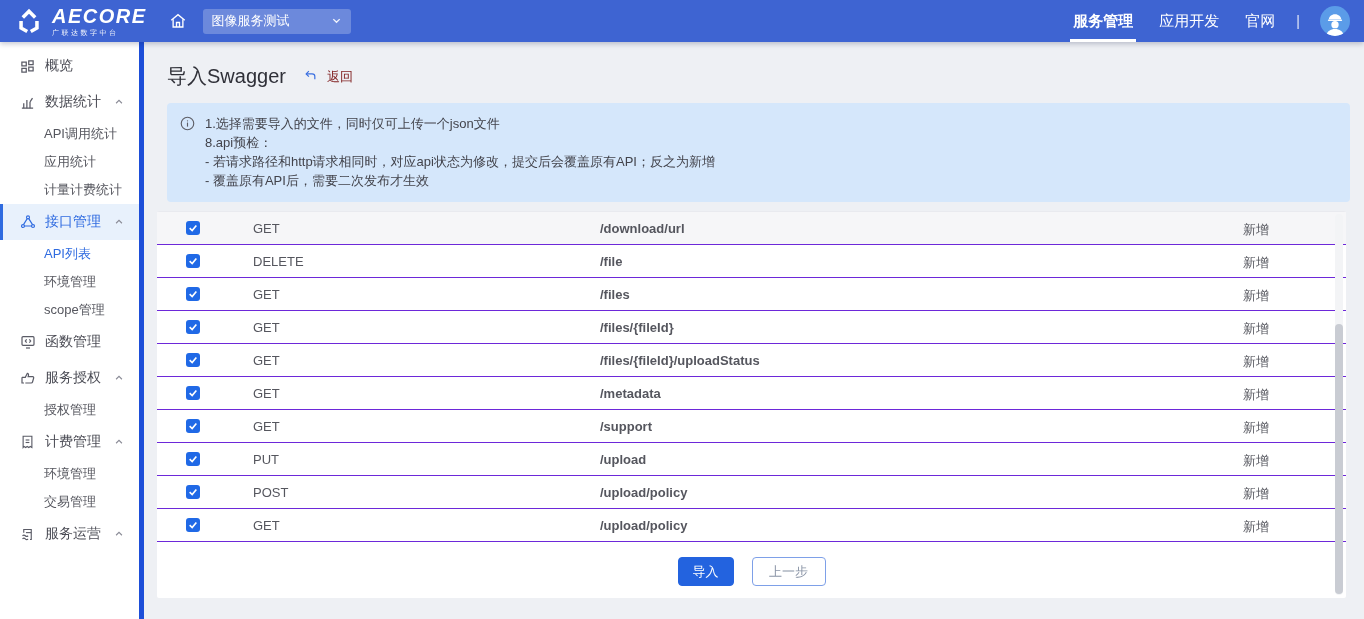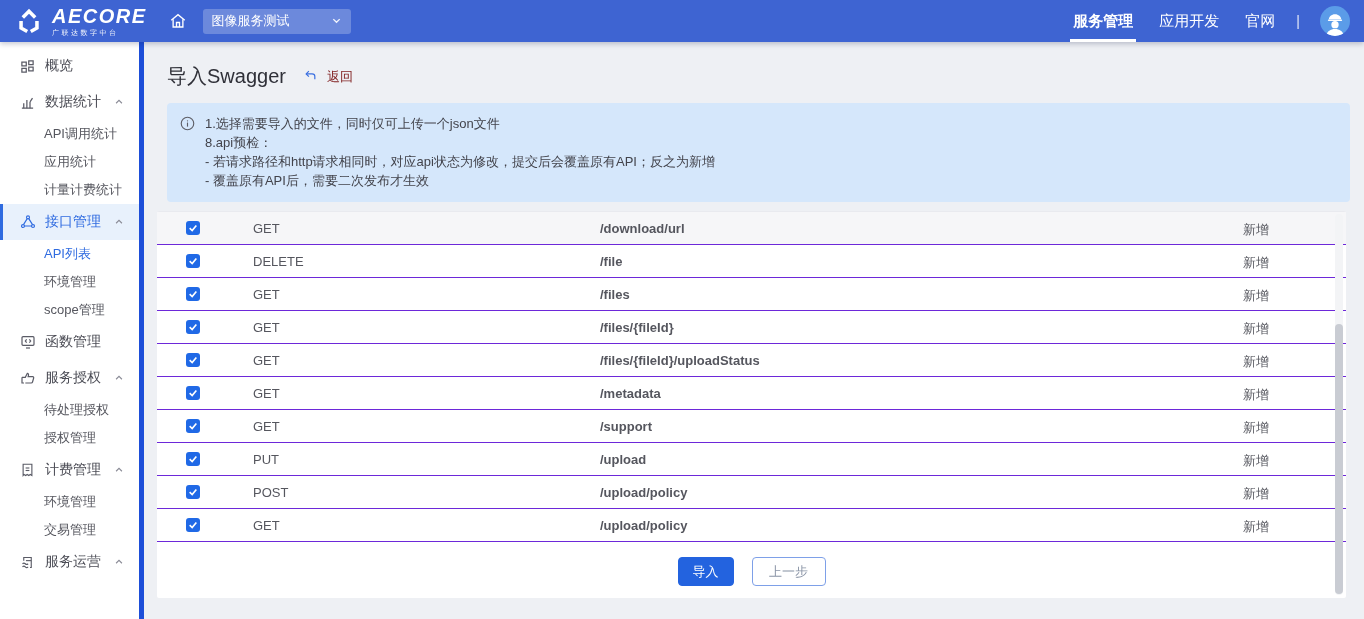--- a/index.html
+++ b/index.html
@@ -217,23 +217,20 @@
           </svg>
         </span>
         <span class="sb-label">服务授权</span>
         <span class="sb-chevron">
           <svg width="10" height="10" viewBox="0 0 24 24" fill="none" stroke-width="2.6">
             <path d="M5 15 L12 8 L19 15"></path>
           </svg>
         </span>
       </div>
       <div class="sb-item sb-sub">
-        <span class="sb-label">待处理授权</span>
-      </div>
-      <div class="sb-item sb-sub">
         <span class="sb-label">授权管理</span>
       </div>
       <div class="sb-item sb-parent">
         <span class="sb-icon">
           <svg width="15" height="15" viewBox="0 0 24 24" fill="none" stroke-width="1.8">
             <path d="M5 3 H19 V21 L16.5 19.3 L14 21 L11.5 19.3 L9 21 L6.5 19.3 L5 21 Z" transform="translate(0,-1)"></path>
             <path d="M9 8 H15"></path>
             <path d="M9 12 H15"></path>
           </svg>
         </span>

